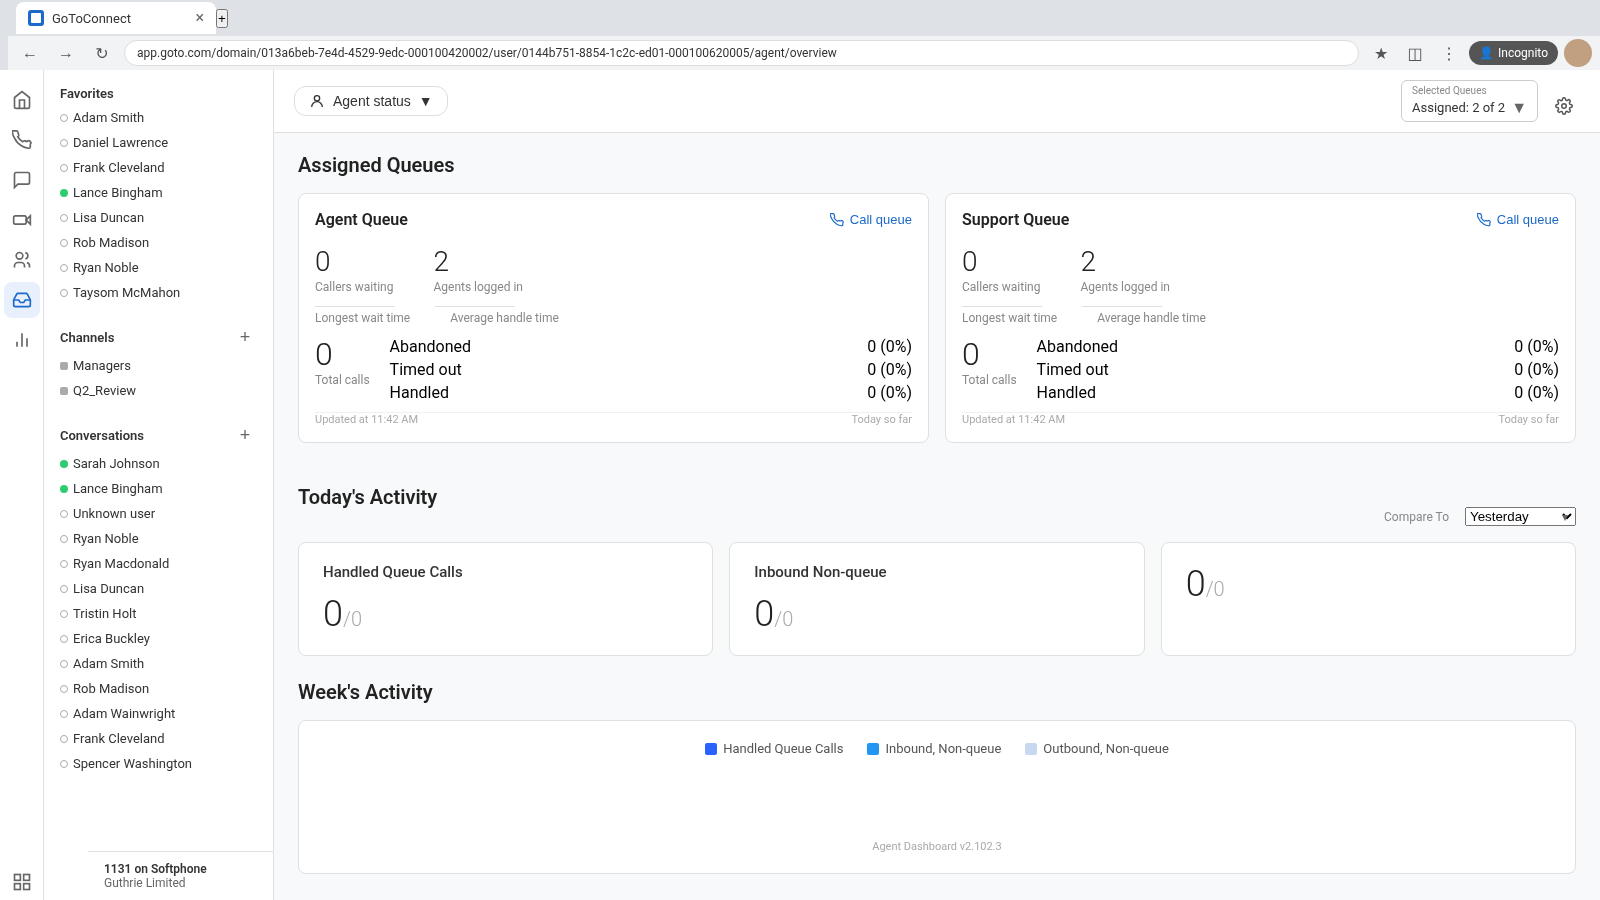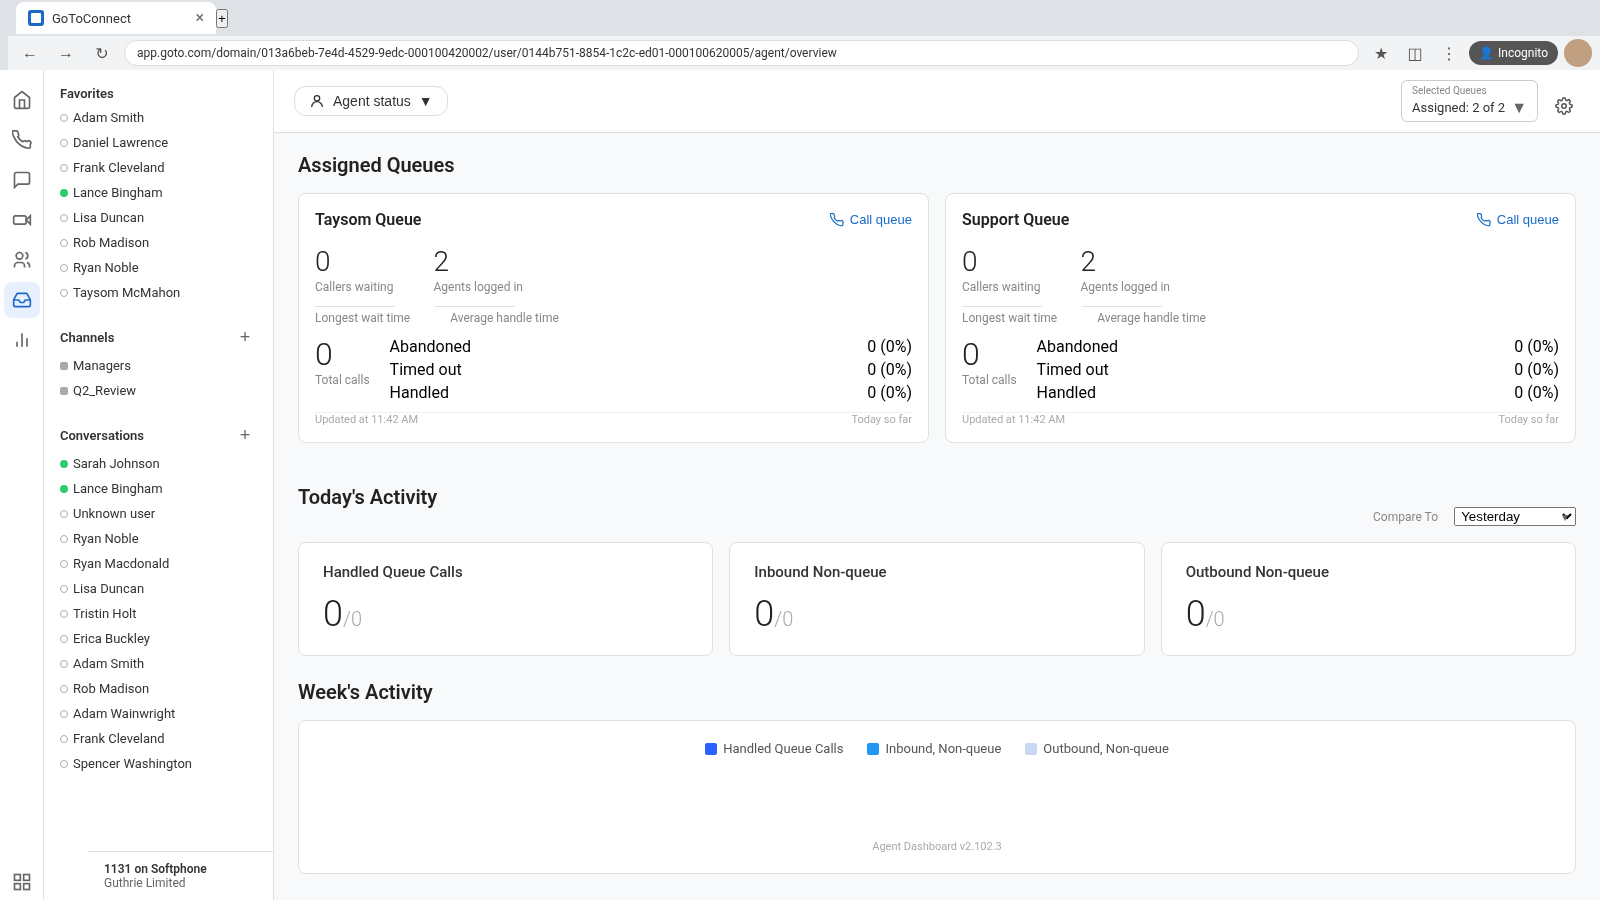--- a/index.html
+++ b/index.html
@@ -84,21 +84,21 @@
 
     
     .weeks-activity { margin-bottom: 16px; }
     .weeks-chart-container { background: #fff; border-radius: 8px; border: 1px solid #e0e0e0; padding: 20px; }
     .chart-legend { display: flex; align-items: center; justify-content: center; gap: 24px; margin-bottom: 16px; }
     .legend-item { display: flex; align-items: center; gap: 6px; font-size: 13px; color: #555; }
     .legend-dot { width: 12px; height: 12px; border-radius: 2px; }
     .chart-version { text-align: center; font-size: 11px; color: #aaa; margin-top: 8px; }
 
     .select-wrapper { position: relative; display: inline-flex; align-items: center; }
-    .select-wrapper select { padding-right: 39px; text-align: right; }
+    .select-wrapper select { padding-right: 28px; }
     .select-wrapper::after { content: '▾'; position: absolute; right: 8px; pointer-events: none; color: #666; font-size: 12px; }
   </style>
 </head>
 <body>
 
 <div class="browser-chrome">
   <div class="browser-tabs">
     <div class="browser-tab">
       <div class="tab-favicon">
         <svg width="10" height="10" viewBox="0 0 10 10">
@@ -343,21 +343,21 @@
         </button>
       </div>
     </div>
 
     <div class="content-area">
 
       <h2 class="section-title">Assigned Queues</h2>
       <div class="queue-cards" id="queue-cards">
           <div class="queue-card">
     <div class="queue-card-header">
-      <span class="queue-card-title">Taysom Queue</span>
+      <span class="queue-card-title">Agent Queue</span>
       <button class="call-queue-btn">
         <svg width="14" height="14" viewBox="0 0 24 24" fill="none" stroke="currentColor" stroke-width="2">
                   <path d="M22 16.92v3a2 2 0 01-2.18 2 19.79 19.79 0 01-8.63-3.07A19.5 19.5 0 013.07 9.82 19.79 19.79 0 01.21 1.19 2 2 0 012.22 1h3a2 2 0 012 1.72c.127.96.361 1.903.7 2.81a2 2 0 01-.45 2.11L6.91 8.09a16 16 0 006 6l.56-.56a2 2 0 012.11-.45c.907.339 1.85.573 2.81.7A2 2 0 0122 16.92z"></path>
                 </svg>
         Call queue
       </button>
     </div>
     <div class="queue-stats">
       <div class="queue-stat">
         <div class="queue-stat-value">0</div>
@@ -483,21 +483,20 @@
       0<span class="sub">/0</span>
     </div>
   </div>
           <div class="activity-card">
     <div class="activity-card-title">Inbound Non-queue</div>
     <div class="activity-card-value">
       0<span class="sub">/0</span>
     </div>
   </div>
           <div class="activity-card">
-    <div class="activity-card-title">Outbound Non-queue</div>
     <div class="activity-card-value">
       0<span class="sub">/0</span>
     </div>
   </div>
         </div>
 
       <div class="weeks-activity">
         <h2 class="section-title">Week's Activity</h2>
         <div class="weeks-chart-container">
           <div class="chart-legend" id="chart-legend">

